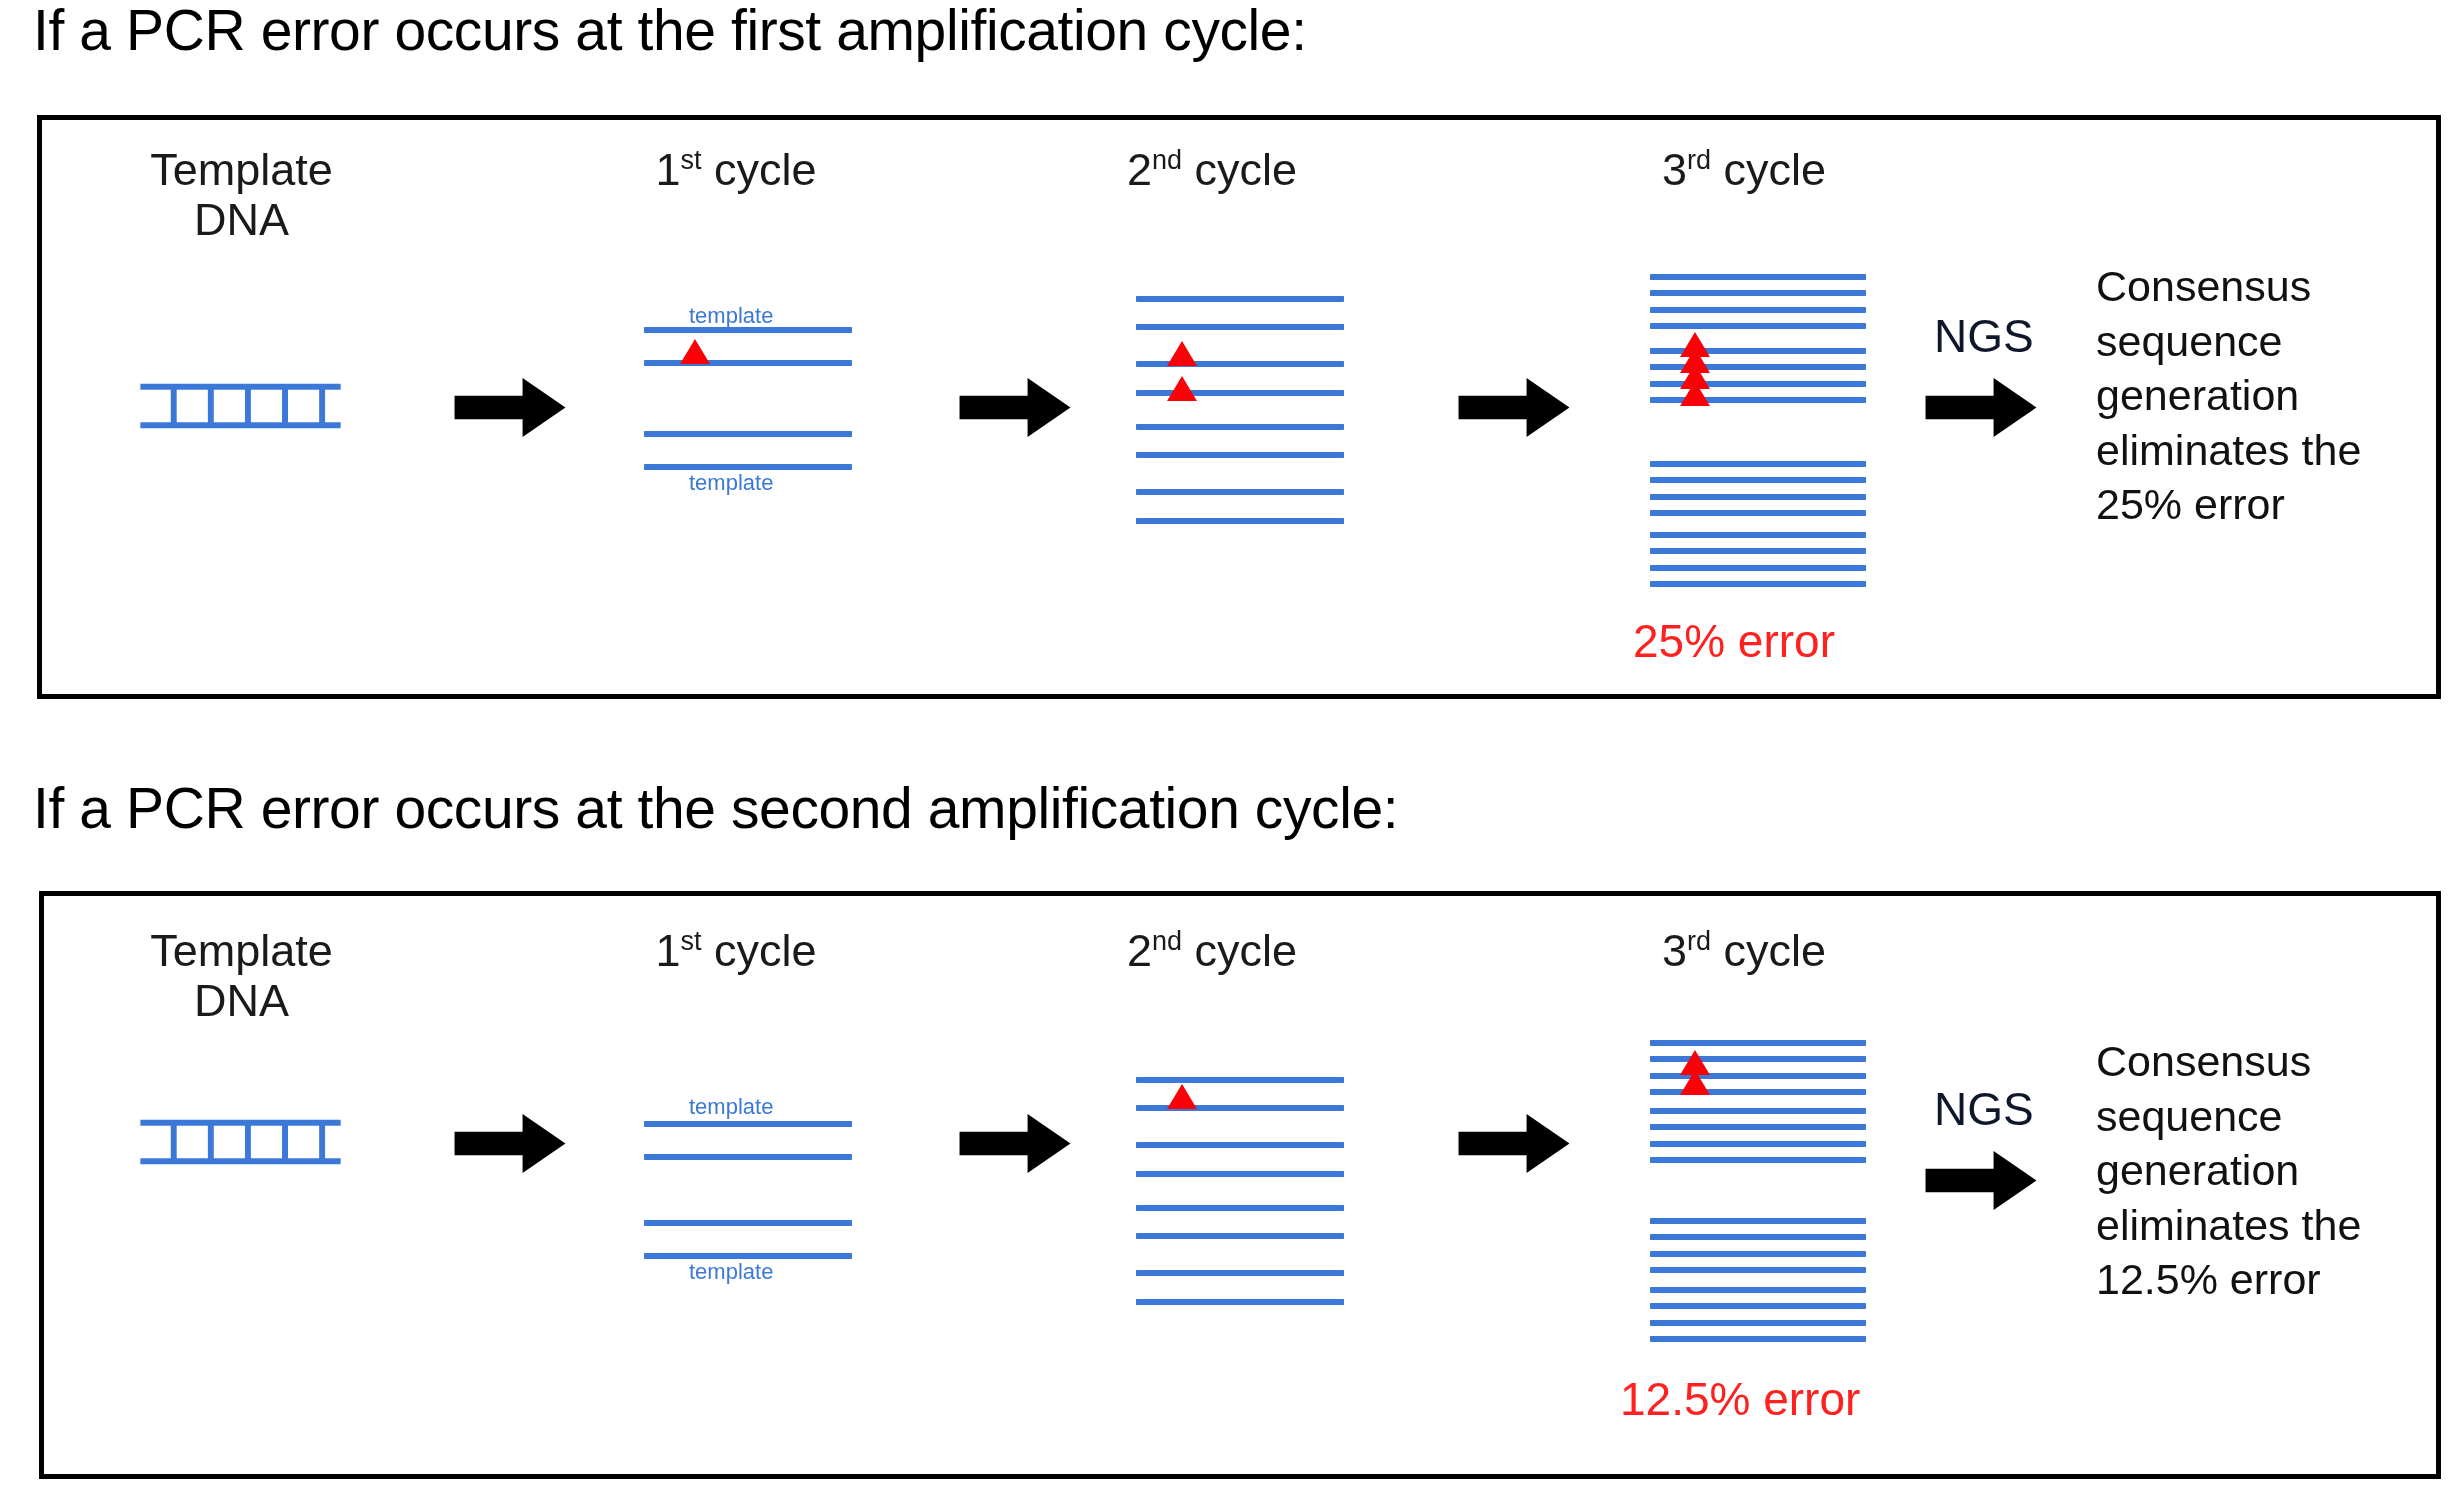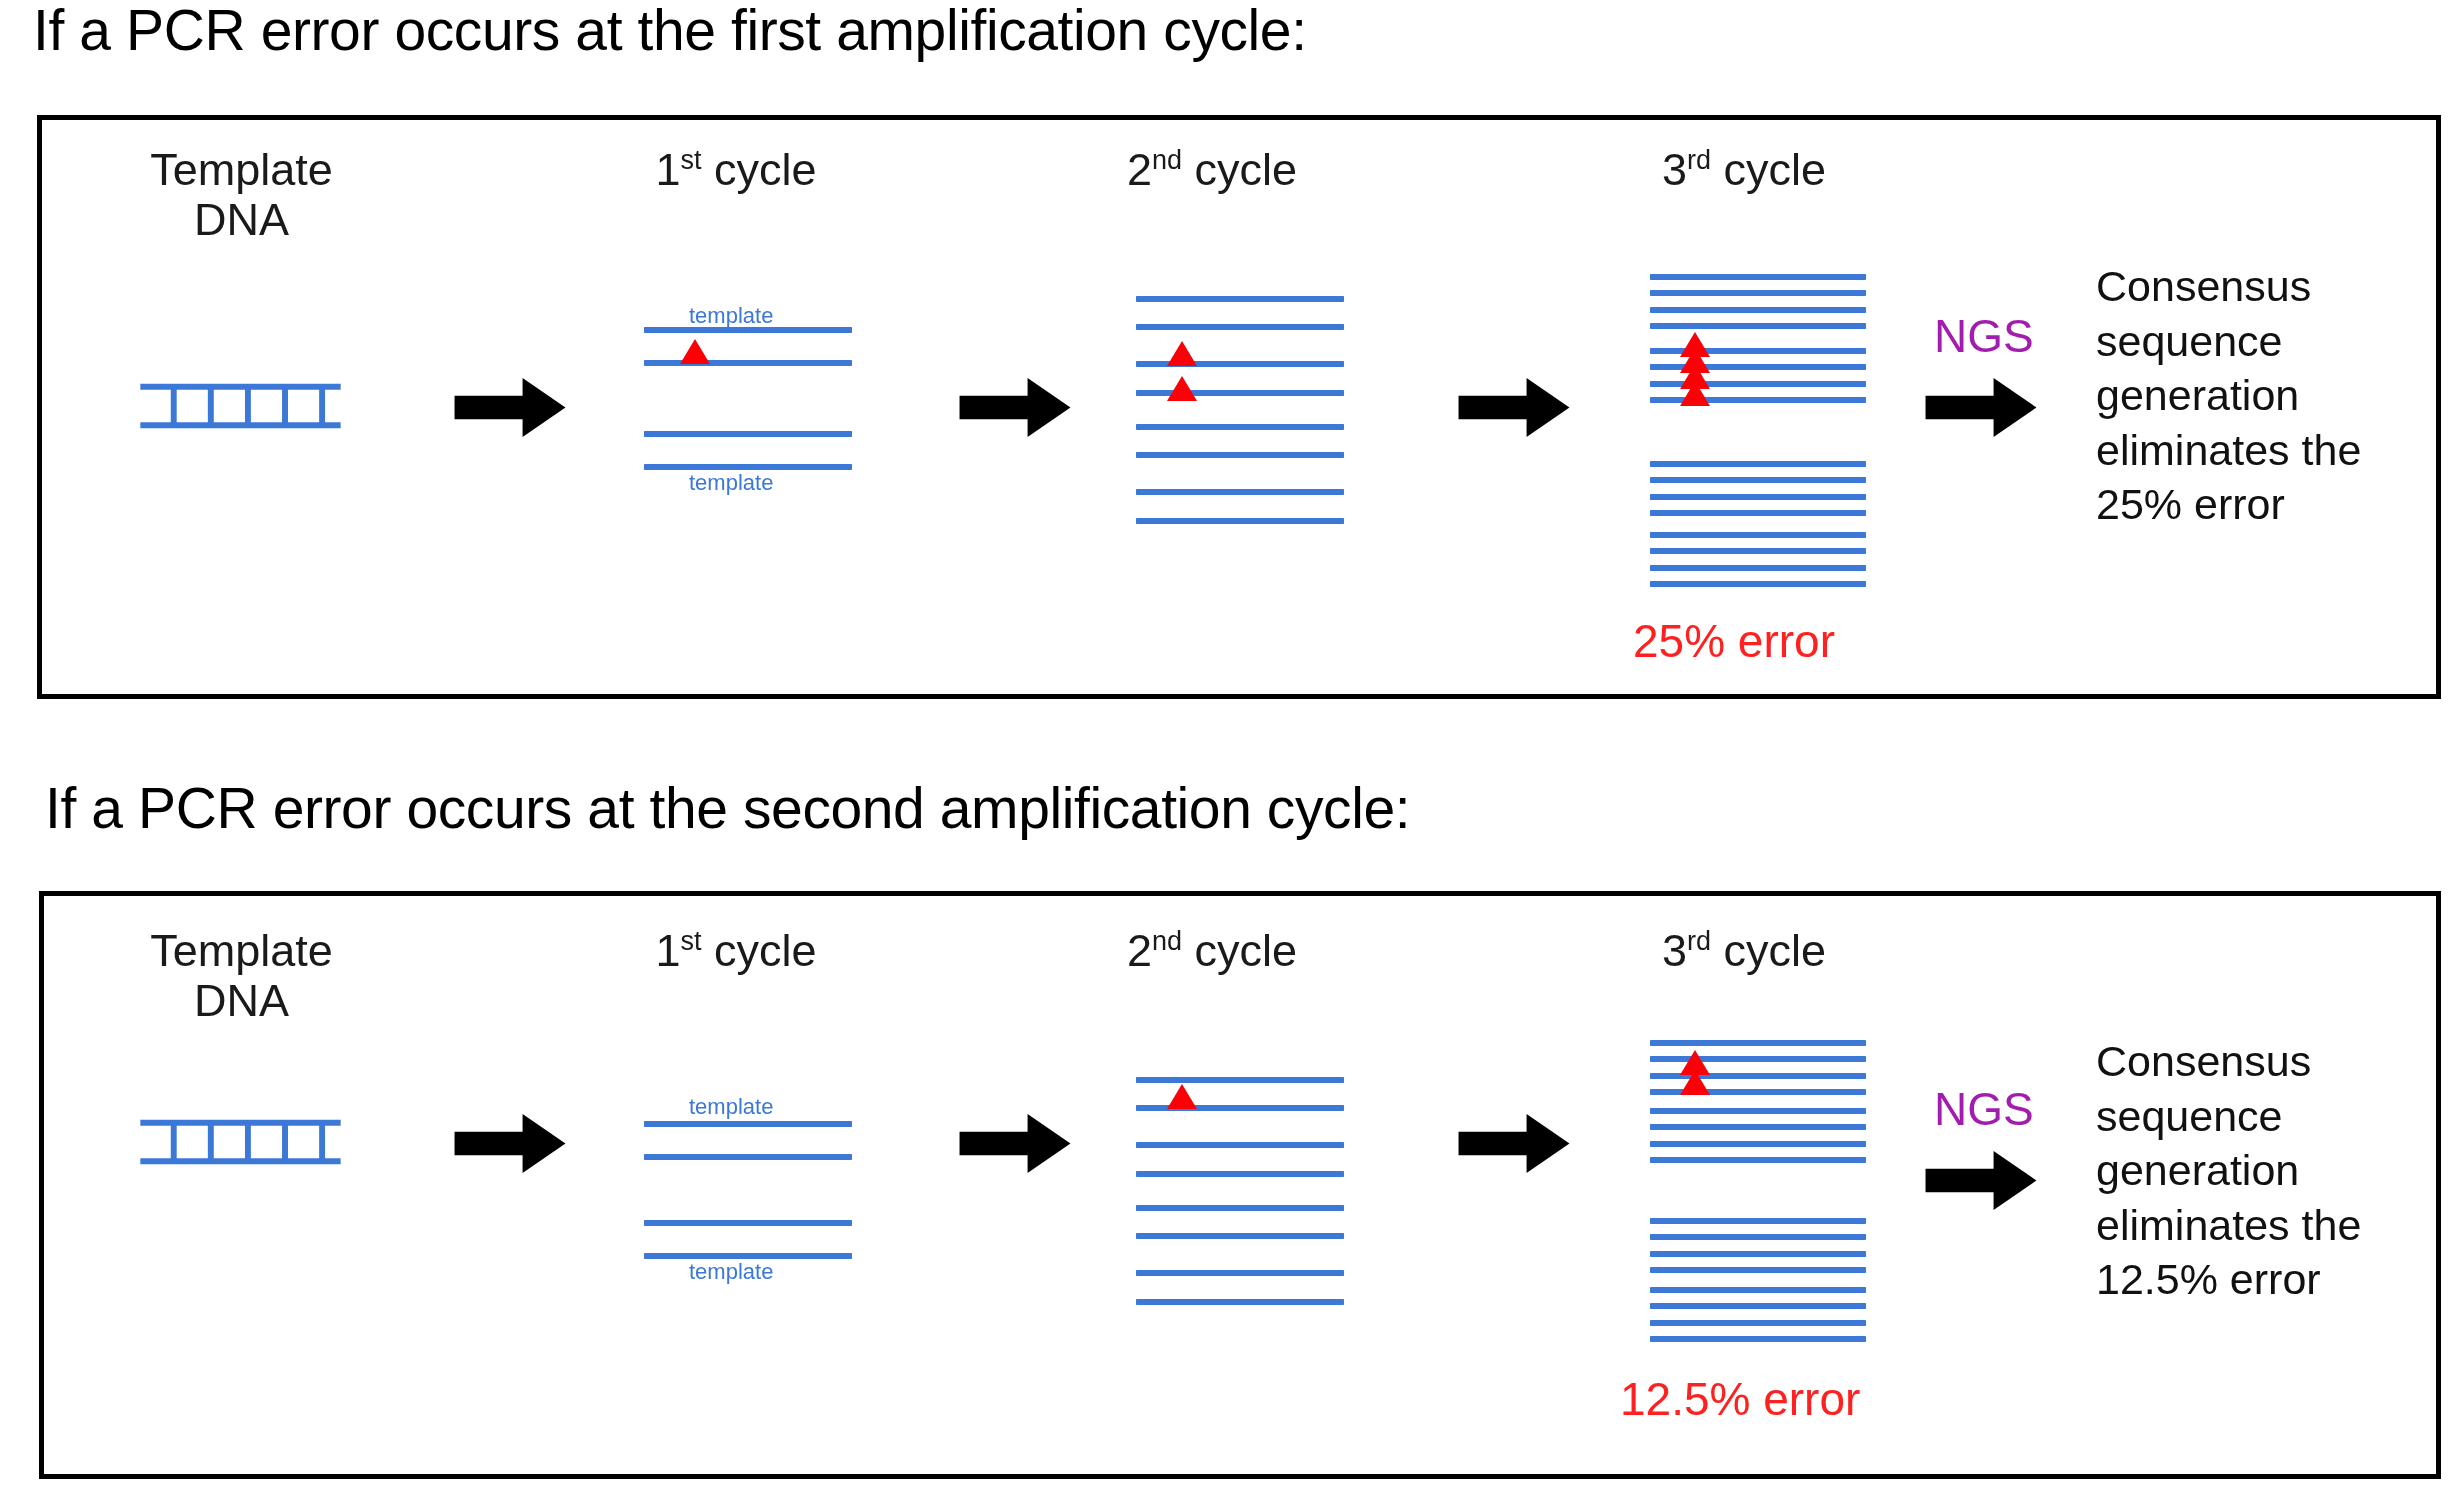--- a/index.html
+++ b/index.html
@@ -86,21 +86,21 @@
   .err-label {
     position: absolute;
     font-size: 46px;
     color: #ff2020;
     white-space: nowrap;
   }
 
   .ngs-label {
     position: absolute;
     font-size: 46px;
-    color: #a21caf;
+    color: #0f172a;
     white-space: nowrap;
   }
 
   .consensus {
     position: absolute;
     font-size: 43px;
     color: #111111;
     line-height: 1.27;
     width: 387px;
   }
@@ -238,21 +238,21 @@
     <div>Consensus</div>
     <div>sequence</div>
     <div>generation</div>
     <div>eliminates the</div>
     <div>25% error</div>
   </div>
 </div>
 
 <div class="panel-wrap">
 
-  <div class="panel-title" style="position:absolute; left:45px; top:775px;">If a PCR error occurs at the second amplification cycle:</div>
+  <div class="panel-title" style="position:absolute; left:33px; top:775px;">If a PCR error occurs at the second amplification cycle:</div>
 
   <div class="panel-box" style="left:39px; top:891px; width:2402px; height:588px;"></div>
 
   <div class="col-label" style="left:130px; top:926px; width:223px;">
     <span>Template</span><br>
     <span>DNA</span>
   </div>
 
   <div class="col-label" style="left:617px; top:926px; width:238px;">
     <span>1</span><sup>st</sup><span> cycle</span>

